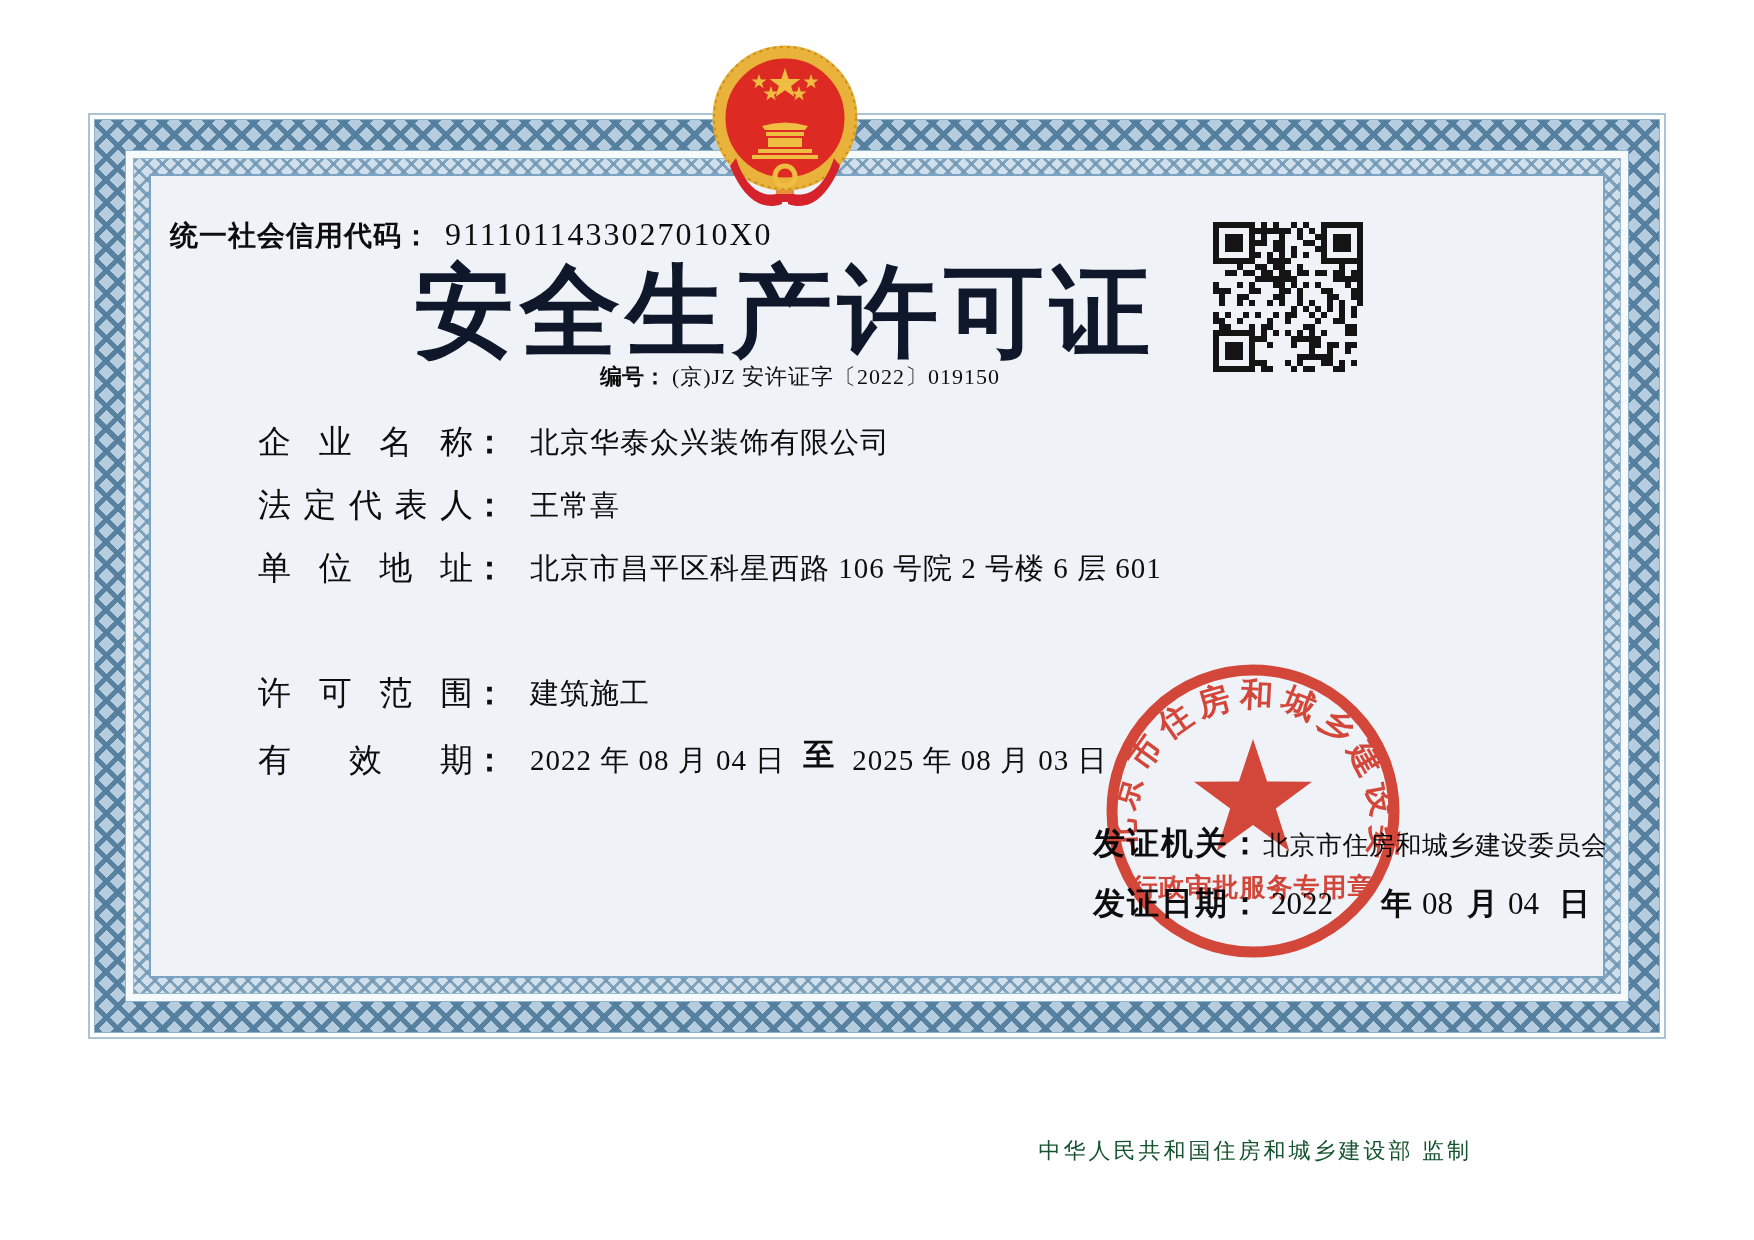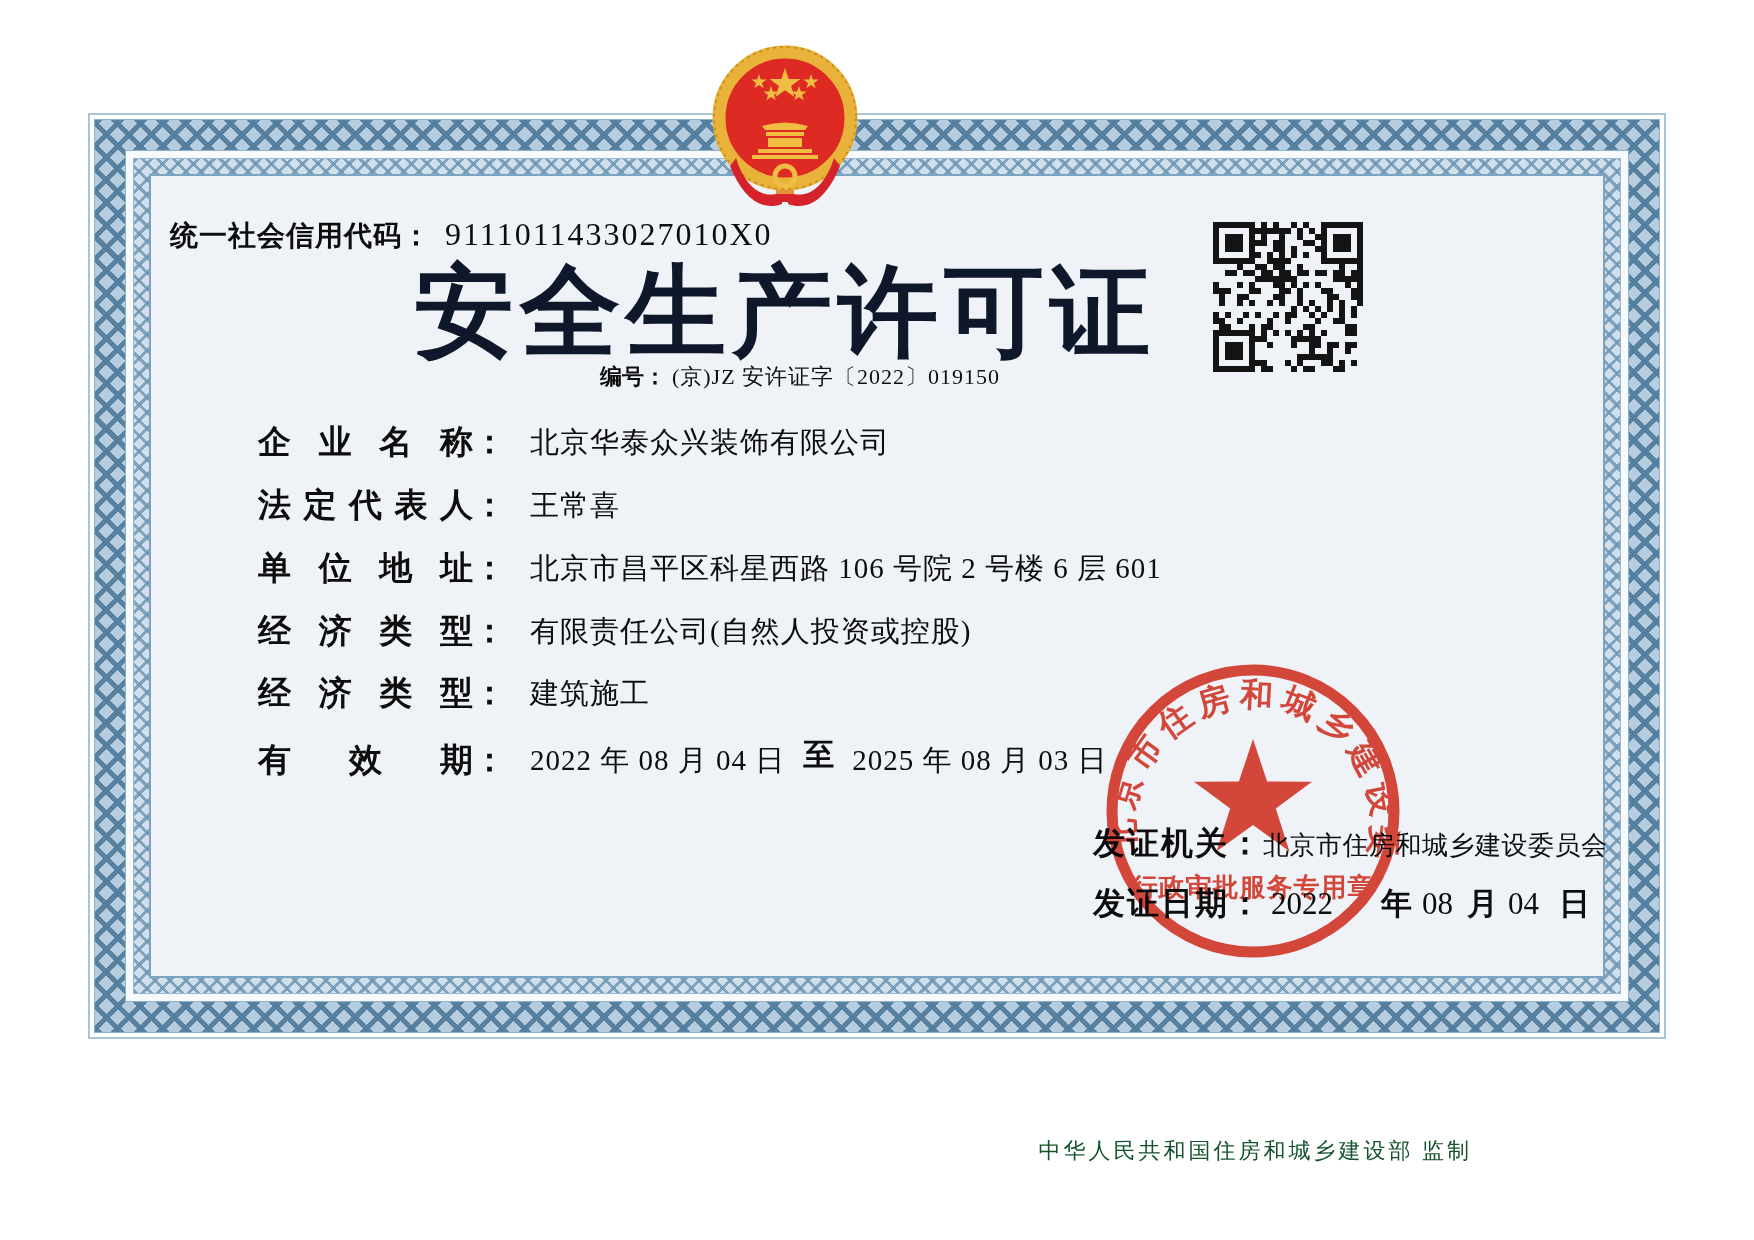--- a/index.html
+++ b/index.html
@@ -45,21 +45,21 @@
   .cert-title{
     left:380px; top:246px; width:810px; text-align:center;
     font-size:100px; font-weight:900; color:#0f172a; letter-spacing:6px; white-space:nowrap;
   }
   .serial-line{left:430px; top:362px; width:740px; text-align:center; font-size:22px; color:#0d0d0d; white-space:nowrap;}
   .serial-label{font-weight:700;}
   .serial-value{font-family:"Liberation Serif", serif; margin-left:6px; letter-spacing:1px;}
   .qr{left:1213px; top:222px; width:150px; height:150px;}
   .row{left:258px; height:44px; white-space:nowrap; color:#0d0d0d;}
   .flabel{
-    display:inline-block; width:215px; font-size:33px; font-weight:700;
+    display:inline-block; width:215px; font-size:33px; font-weight:400;
     text-align:justify; text-align-last:justify; vertical-align:middle;
   }
   .fcolon{font-size:33px; font-weight:700; vertical-align:middle;}
   .fvalue{
     font-family:"Liberation Serif", serif; font-size:29px; margin-left:24px;
     vertical-align:middle; letter-spacing:1px;
   }
   .validity-mid{font-family:"Liberation Sans", sans-serif; font-weight:700; font-size:31px; margin:0 18px;}
   .issuer-line{left:1093px; top:822px; white-space:nowrap; color:#0d0d0d;text-align:right;}
   .issue-date-line{left:1093px; top:882px; white-space:nowrap; color:#0d0d0d;}
@@ -340,25 +340,22 @@
 
   <div class="abs row" style="top:420px;">
     <span class="flabel">企业名称</span><span class="fcolon">：</span><span class="fvalue">北京华泰众兴装饰有限公司</span>
   </div>
   <div class="abs row" style="top:483px;">
     <span class="flabel">法定代表人</span><span class="fcolon">：</span><span class="fvalue">王常喜</span>
   </div>
   <div class="abs row" style="top:546px;">
     <span class="flabel">单位地址</span><span class="fcolon">：</span><span class="fvalue">北京市昌平区科星西路 106 号院 2 号楼 6 层 601</span>
   </div>
-  <div class="abs row" style="top:609px;">
-    <span class="flabel">经济类型</span><span class="fcolon">：</span><span class="fvalue">有限责任公司(自然人投资或控股)</span>
-  </div>
   <div class="abs row" style="top:671px;">
-    <span class="flabel">经济类型</span><span class="fcolon">：</span><span class="fvalue">建筑施工</span>
+    <span class="flabel">许可范围</span><span class="fcolon">：</span><span class="fvalue">建筑施工</span>
   </div>
   <div class="abs row" style="top:734px;">
     <span class="flabel">有效期</span><span class="fcolon">：</span><span class="fvalue">2022 年 08 月 04 日</span><span class="validity-mid">至</span><span class="fvalue" style="margin-left:0;">2025 年 08 月 03 日</span>
   </div>
 
   <div class="abs issuer-line">
     <span class="big-label">发证机关：</span><span class="issuer-value">北京市住房和城乡建设委员会</span>
   </div>
 
   <div class="abs issue-date-line">

